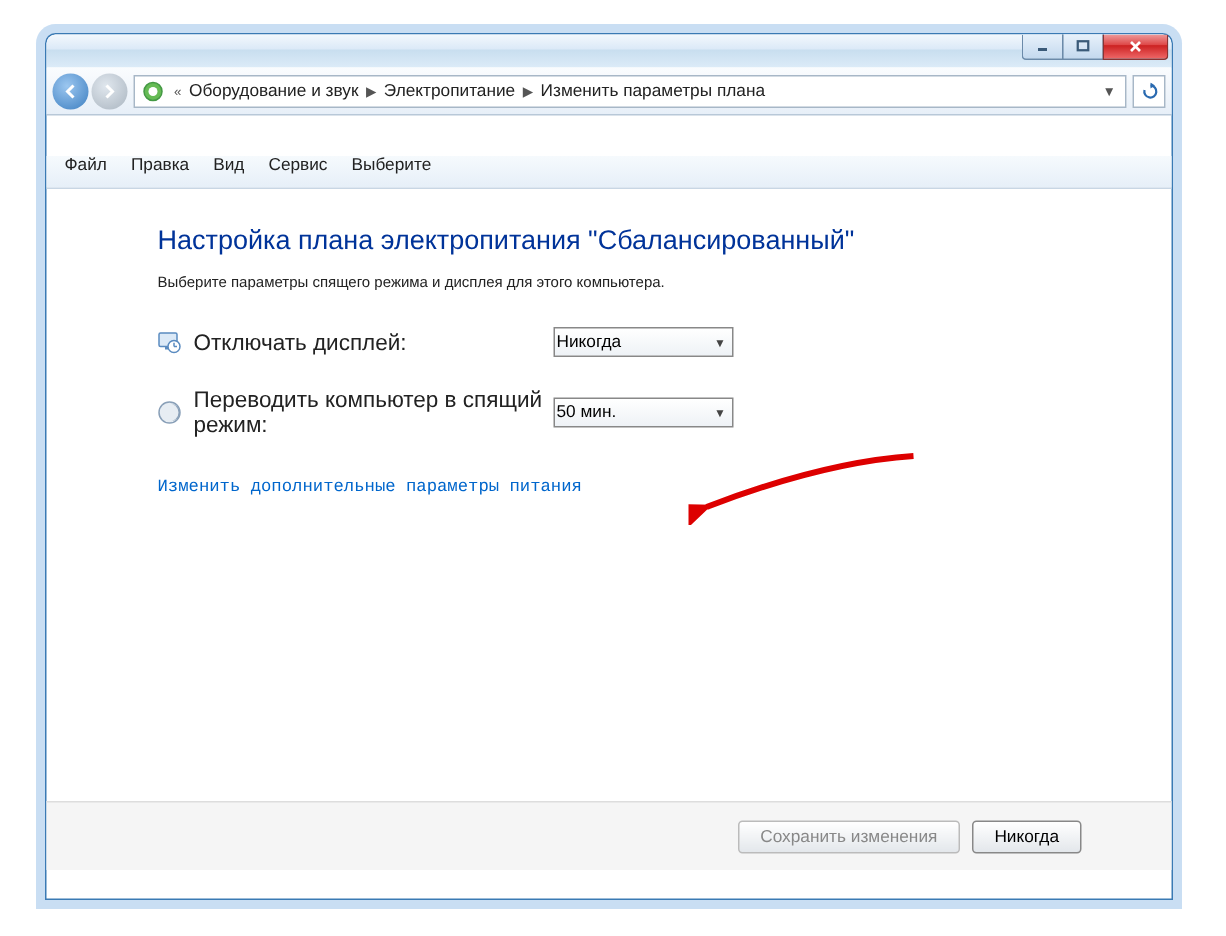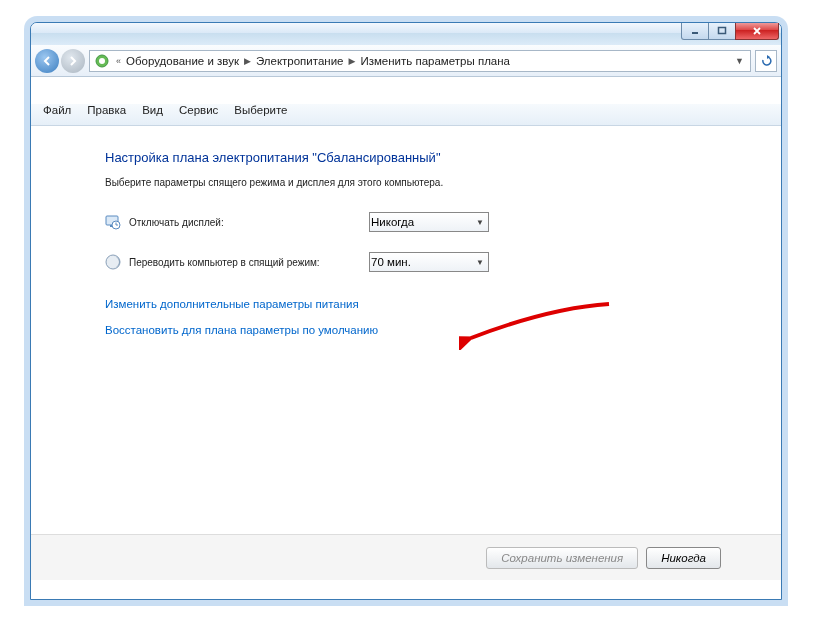--- a/index.html
+++ b/index.html
@@ -66,46 +66,46 @@
   border-bottom: 1px solid #c8d6e4;
   display: flex; align-items: flex-start; font-size: 11.5px; color: #222;
   padding-left: 4px;
   margin-top: 27px;
 }
 .menubar span { padding: 0 8px; }
 
 .content {
   padding: 24px 72px 16px 74px; height: 408px; position: relative;
 }
-.page-title { color: #003399; font-size: 13px; font-weight: 400; margin-bottom: 12px; }
+.page-title { color: #003399; font-size: 18px; font-weight: 400; margin-bottom: 12px; }
 .page-sub { font-size: 10px; color: #222; margin-bottom: 24px; }
 
 .setting-row { display: flex; align-items: center; margin-bottom: 20px; }
 .row-icon { width: 16px; height:16px; margin-right: 8px; display:flex;align-items:center;justify-content:center; }
-.row-label { font-size: 10px; color: #222; width: 240px; }
+.row-label { font-size: 15px; color: #222; width: 240px; }
 .ddl {
   width: 120px; height: 20px; border: 1px solid #888;
   background: linear-gradient(to bottom,#fff,#eef2f6);
   display: flex; align-items: center; font-size: 11.5px; padding-left: 1px;
   position: relative;
 }
 .ddl .ddl-arrow { position:absolute; right:4px; color:#444; font-size:8px; }
 
 .link-row { margin-top: 26px; }
-.link-row a { display:block; font-size: 11.5px; color: #0066cc; text-decoration: none; margin-bottom: 14px; cursor:pointer; }
+.link-row a { display:block; font-size: 11.5px; color: #0066cc; text-decoration: none; margin-bottom: 14px; cursor:pointer;font-family:Liberation Mono, monospace; }
 
 .button-row {
   border-top: 1px solid #ddd; height: 46px;
   display:flex; justify-content:flex-end; align-items:center; gap:8px; padding-right: 60px;
   background: #f5f5f5;
 }
 .btn {
   height: 22px; padding: 0 14px; border: 1px solid #888; border-radius: 3px;
   background: linear-gradient(to bottom,#fff,#e3e7eb); font-size:11.5px;
-  display:flex;align-items:center;justify-content:center;font-style:italic;
+  display:flex;align-items:center;justify-content:center;
 }
 .btn.disabled { color:#888; border-color:#bbb; }
 
 .footer { flex:1; background:#fff; }
 
 .arrow-annotation {
   position:absolute; left: 428px; top: 174px; pointer-events:none;
 }
 </style>
 </head>
@@ -196,28 +196,27 @@
 
     <div class="setting-row">
       <span class="row-icon">
         <svg width="16" height="16">
             <circle cx="8" cy="8" r="7" fill="#e7edf3" stroke="#8aa0b8"></circle>
             <path d="M8 2 A6 6 0 0 1 8 14 A7 6 0 0 0 8 2" fill="#8aa0b8"></path>
           </svg>
       </span>
       <span class="row-label">Переводить компьютер в спящий режим:</span>
       <div class="ddl">
-        <span>70 мин.</span>
+        <span>50 мин.</span>
         <span class="ddl-arrow">▼</span>
       </div>
     </div>
 
     <div class="link-row">
       <a>Изменить дополнительные параметры питания</a>
-      <a>Восстановить для плана параметры по умолчанию</a>
     </div>
 
     <svg class="arrow-annotation" width="160" height="50">
       <defs>
           <marker id="ah" markerWidth="12" markerHeight="10" refX="1" refY="5" orient="auto">
         <path d="M12 0 L0 5 L12 10 L8 5 Z" fill="#d00"></path>
           </marker>
         </defs>
       <path d="M150 4 Q 90 8 12 38" stroke="#d00" stroke-width="4" fill="none" marker-end="url(#ah)"></path>
     </svg>

